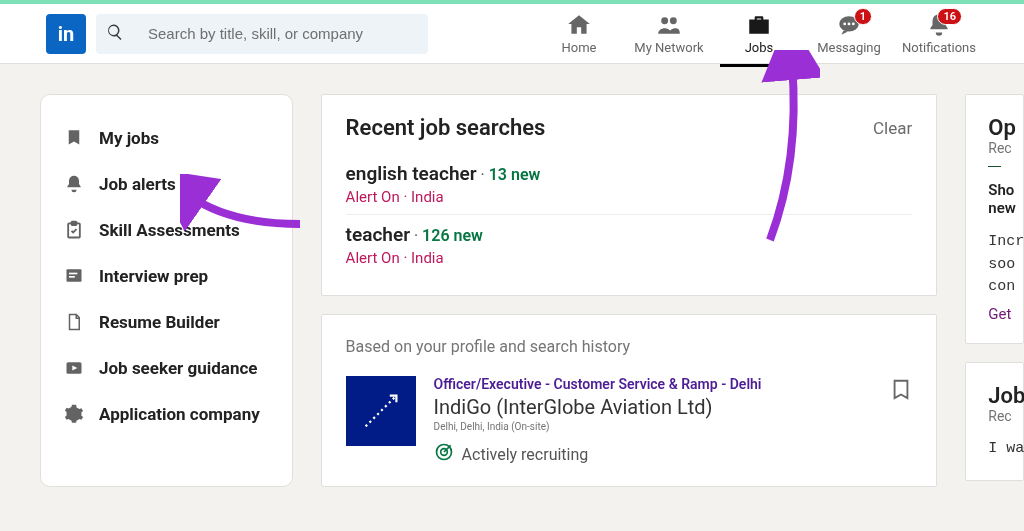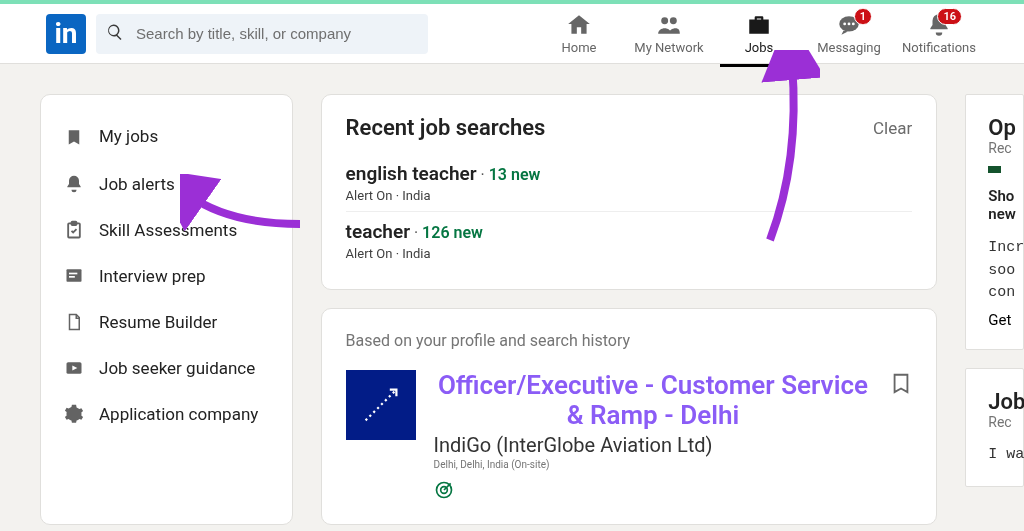--- a/index.html
+++ b/index.html
@@ -18,37 +18,37 @@
     display: flex;
     align-items: center;
     padding: 0 40px 0 46px;
     border-bottom: 1px solid #e0dfdc;
   }
   .logo {
     width: 40px; height: 40px;
     background: #0a66c2;
     border-radius: 4px;
     display: flex; align-items: center; justify-content: center;
-    color: #fff; font-weight: 700; font-size: 28px;
+    color: #fff; font-weight: 700; font-size: 20px;
     margin-right: 10px;
     flex-shrink: 0;
   }
   .search-box {
     background: #eef3f8;
     border-radius: 4px;
     height: 40px;
     width: 332px;
     display: flex;
     align-items: center;
     padding: 0 10px;
   }
   .search-box input {
     border: none; background: transparent; outline: none;
     font-size: 15px; color: #333; width: 100%;
-    margin-left: 12px;
+    margin-left: 24px;
   }
   .search-box input::placeholder { color: #6f6f6f; }
   .nav {
     margin-left: auto;
     display: flex;
     gap: 0;
     height: 100%;
   }
   .nav-item {
     display: flex; flex-direction: column; align-items: center; justify-content: center;
@@ -75,63 +75,63 @@
     gap: 28px;
   }
   .sidebar {
     width: 258px;
     background: #fff;
     border: 1px solid #e0dfdc;
     border-radius: 10px;
     padding: 18px 0;
   }
   .side-item {
-    display: flex; align-items: flex-start;
+    display: flex; align-items: flex-end;
     padding: 13px 22px;
-    color: #222; font-size: 17px; font-weight: 400;
+    color: #222; font-size: 17px; font-weight: 700;
     cursor: pointer;
     gap: 14px;
   }
   .side-icon { width: 22px; display:flex; align-items:center; justify-content:center; color:#636363;}
   .content { width: 630px; display:flex; flex-direction:column; gap:18px; }
   .card {
     background: #fff;
     border: 1px solid #e0dfdc;
-    border-radius: 10px;
+    border-radius: 2px;
     padding: 20px 24px;
   }
   .card-head { display:flex; justify-content:space-between; align-items:center; margin-bottom: 14px;}
   .card-title { font-size: 22px; font-weight: 600; color:#222; }
   .clear { color:#6b6b6b; font-size:17px; cursor:pointer; }
   .search-row { padding: 8px 0; border-bottom: 1px solid #eee; }
   .search-row:last-child { border-bottom:none; }
   .search-title { font-size:19px; font-weight:600; color:#222; }
   .new-count { color:#057642; font-weight:600; }
-  .search-sub { color:#404040; font-size:13px; margin-top:3px; }
+  .search-sub { color:#be185d; font-size:15px; margin-top:3px; }
   .rec-sub { color:#757575; font-size:16px; margin-top:2px; }
   .job-row { display:flex; gap:18px; margin-top:20px; align-items:flex-start; }
   .job-logo { width:70px; height:70px; background:#021c87; display:flex; align-items:center; justify-content:center; flex-shrink:0;}
-  .job-title { color:#8b5cf6; font-size:26px; font-weight:600;text-align:center; }
+  .job-title { color:#4c1d95; font-size:14px; font-weight:600; }
   .job-company { color:#333; font-size:20px; margin-top:3px;}
   .job-loc { color:#757575; font-size:10px; margin-top:2px;}
   .recruit { display:flex; align-items:center; gap:8px; color:#555; font-size:16px; margin-top:10px;}
   .bookmark { margin-left:auto; color:#666; cursor:pointer; }
   .right-col {
     width: 60px; overflow:hidden;
     display:flex; flex-direction:column; gap:18px;
   }
   .right-card {
     background:#fff; border:1px solid #e0dfdc; border-radius:2px;
     padding: 20px 22px; font-size:15px;
     white-space: nowrap;
   }
   .right-title { font-size:22px; font-weight:600; color:#222;}
   .right-sub { color:#757575; font-size:14px;}
   .right-body { color:#333; margin-top:14px; line-height:1.5;font-family:Liberation Mono, monospace;}
-  .right-show { color:#222; font-weight:600; margin-top:10px; padding-top:14px; border-top:7px solid #14532d;}
+  .right-show { color:#222; font-weight:600; margin-top:10px; padding-top:14px; border-top:1px solid #14532d;}
   
   .arrow {
     position:absolute; pointer-events:none;
   }
 </style>
 </head>
 <body>
 
 <div class="top-highlight"></div>
 
@@ -302,20 +302,21 @@
           <div class="job-company">IndiGo (InterGlobe Aviation Ltd)</div>
           <div class="job-loc">Delhi, Delhi, India (On-site)</div>
           <div class="recruit">
             <span>
               <svg width="20" height="20" viewBox="0 0 24 24" fill="none" stroke="#057642" stroke-width="2">
                   <circle cx="12" cy="12" r="9"></circle>
                   <circle cx="12" cy="12" r="4"></circle>
                   <path d="M12 12 L20 4"></path>
                 </svg>
             </span>
+            <span>Actively recruiting</span>
           </div>
         </div>
         <div class="bookmark">
           <svg width="22" height="26" viewBox="0 0 24 24" fill="none" stroke="#666" stroke-width="2">
               <path d="M5 3h14v19l-7-4-7 4z"></path>
             </svg>
         </div>
       </div>
     </div>
   </div>
@@ -326,21 +327,21 @@
       <div class="right-sub">Rec</div>
       <div class="right-show">
         <span>Sho</span><br>
         <span>new</span>
       </div>
       <div class="right-body">
         <span>Incr</span><br>
         <span>soo</span><br>
         <span>con</span>
       </div>
-      <div style="color:#000000;margin-top:6px;">Get</div>
+      <div style="color:#701a75;margin-top:6px;">Get</div>
     </div>
     <div class="right-card">
       <div class="right-title">Job</div>
       <div class="right-sub">Rec</div>
       <div class="right-body">I wa</div>
     </div>
   </div>
 </div>
 
 <svg class="arrow" style="left:180px; top:174px;" width="130" height="60">

